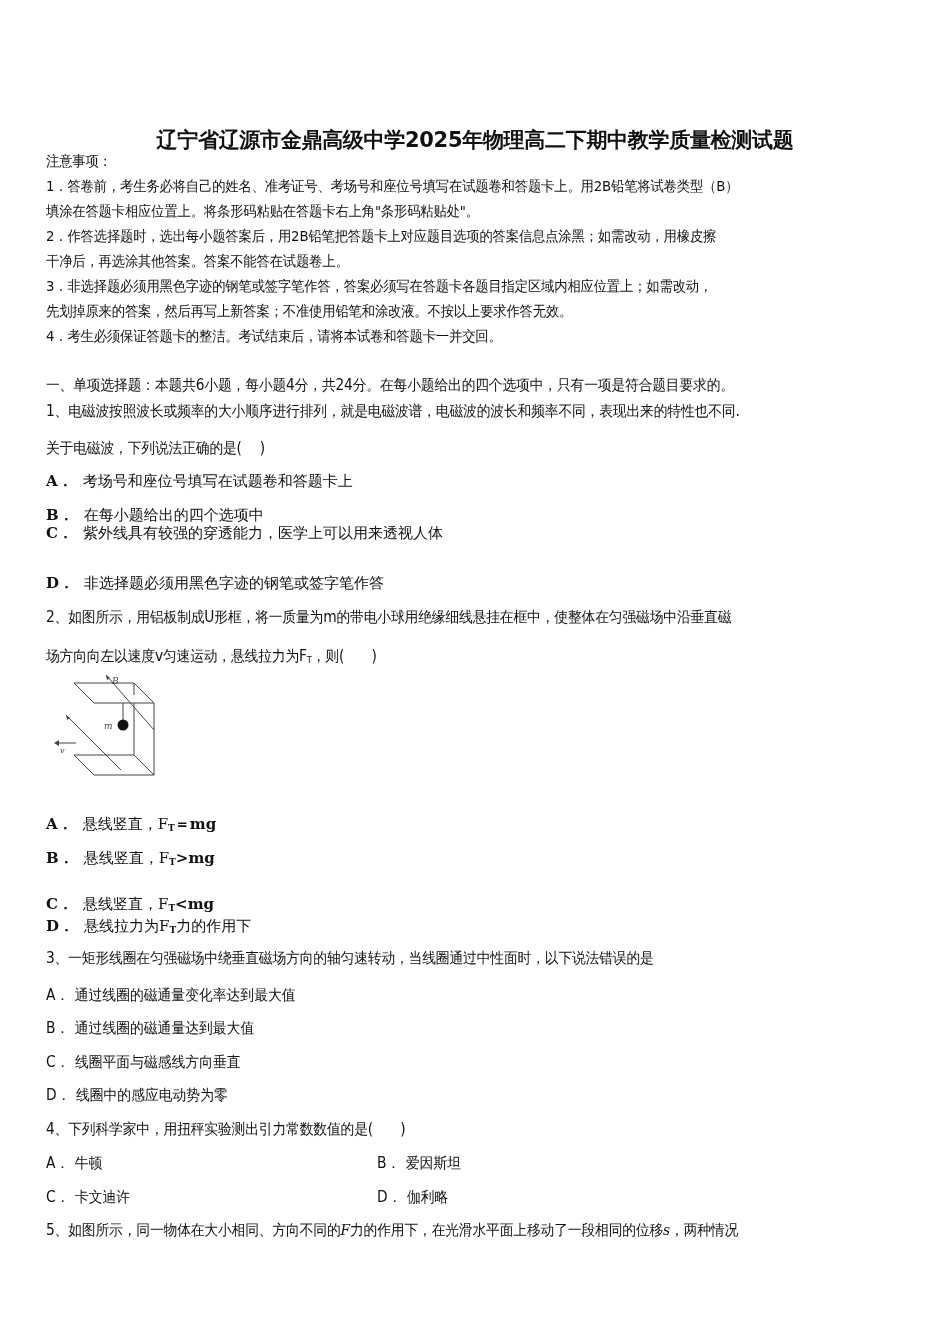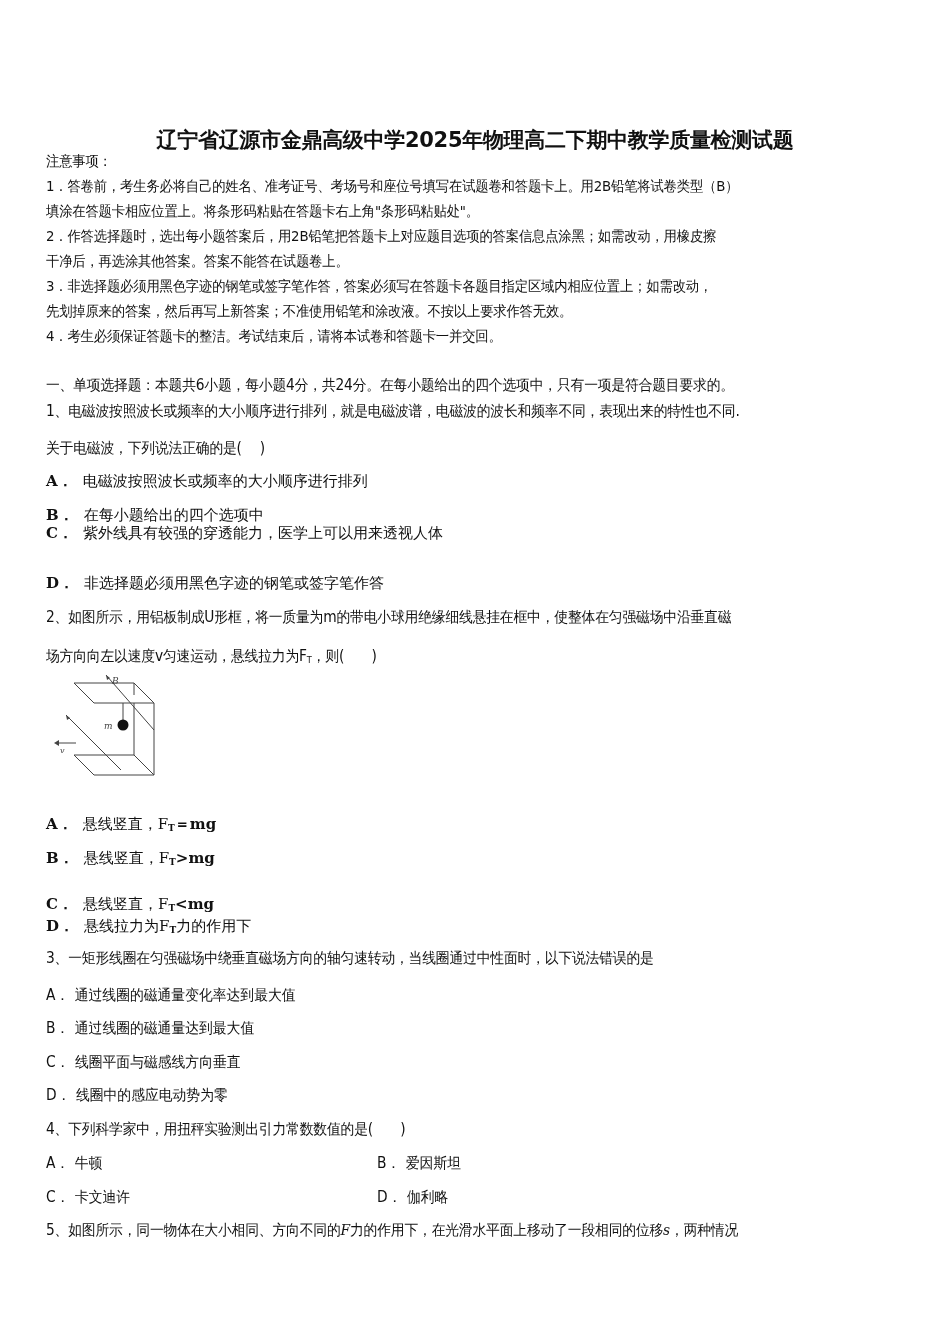--- a/index.html
+++ b/index.html
@@ -50,21 +50,21 @@
 <div class="abs note" style="top:227px">2．作答选择题时，选出每小题答案后，用2B铅笔把答题卡上对应题目选项的答案信息点涂黑；如需改动，用橡皮擦</div>
 <div class="abs note" style="top:252px">干净后，再选涂其他答案。答案不能答在试题卷上。</div>
 <div class="abs note" style="top:277px">3．非选择题必须用黑色字迹的钢笔或签字笔作答，答案必须写在答题卡各题目指定区域内相应位置上；如需改动，</div>
 <div class="abs note" style="top:302px">先划掉原来的答案，然后再写上新答案；不准使用铅笔和涂改液。不按以上要求作答无效。</div>
 <div class="abs note" style="top:327px">4．考生必须保证答题卡的整洁。考试结束后，请将本试卷和答题卡一并交回。</div>
 
 <div class="abs q" style="top:376px">一、单项选择题：本题共6小题，每小题4分，共24分。在每小题给出的四个选项中，只有一项是符合题目要求的。</div>
 
 <div class="abs q" style="top:402px">1、电磁波按照波长或频率的大小顺序进行排列，就是电磁波谱，电磁波的波长和频率不同，表现出来的特性也不同.</div>
 <div class="abs q" style="top:439px">关于电磁波，下列说法正确的是(　 )</div>
-<div class="abs opt-serif" style="top:472px"><span class="letter">A．</span><span>电磁波按照波长或频率的大小顺序进行排列</span></div>
+<div class="abs opt-serif" style="top:472px"><span class="letter">A．</span><span>考场号和座位号填写在试题卷和答题卡上</span></div>
 <div class="abs opt-serif" style="top:506px"><span class="letter">B．</span><span>在每小题给出的四个选项中</span></div>
 <div class="abs opt-serif" style="top:524px"><span class="letter">C．</span><span>紫外线具有较强的穿透能力，医学上可以用来透视人体</span></div>
 <div class="abs opt-serif" style="top:574px"><span class="letter">D．</span><span>非选择题必须用黑色字迹的钢笔或签字笔作答</span></div>
 
 <div class="abs q" style="top:608px">2、如图所示，用铝板制成U形框，将一质量为m的带电小球用绝缘细线悬挂在框中，使整体在匀强磁场中沿垂直磁</div>
 <div class="abs q" style="top:647px"><span>场方向向左以速度v匀速运动，悬线拉力为F</span><sub>T</sub><span>，则(　　)</span></div>
 
 <div class="abs figure">
   <svg width="115" height="110" viewBox="0 0 115 110">
     <g stroke="#444" stroke-width="1" fill="none">

